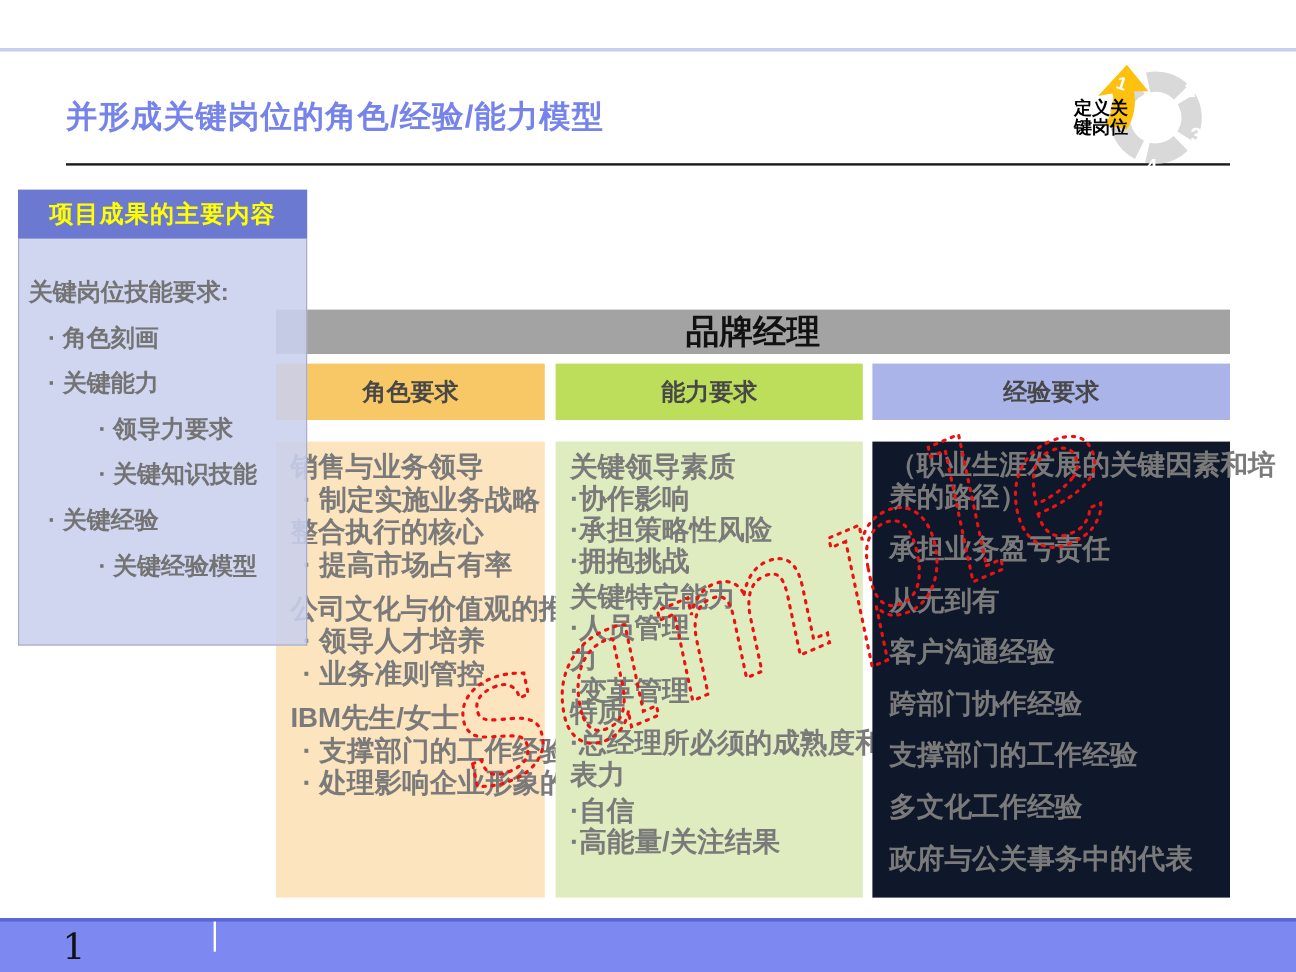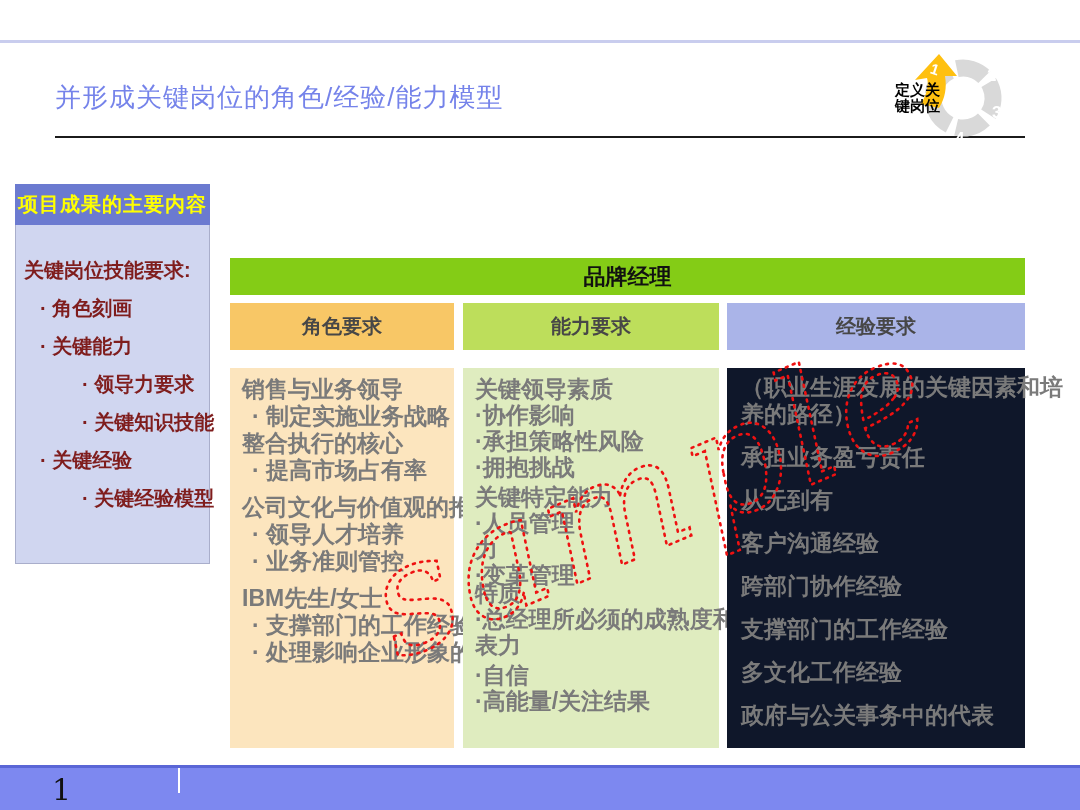--- a/index.html
+++ b/index.html
@@ -3,32 +3,32 @@
 <meta charset="utf-8">
 <style>
   * { margin:0; padding:0; box-sizing:border-box; }
   html,body { width:1080px; height:810px; }
   body {
     position:relative; background:#ffffff; overflow:hidden;
     font-family:"Liberation Sans", sans-serif;
   }
   .top-line { position:absolute; left:0; top:40px; width:1080px; height:3px; background:#c9cdee; }
   .slide-title {
-    position:absolute; left:55px; top:80px; font-size:26px; font-weight:normal;
+    position:absolute; left:55px; top:80px; font-size:26px; font-weight:bold;
     color:#7583ea; letter-spacing:1px;
   }
   .title-underline { position:absolute; left:55px; top:136px; width:970px; height:2px; background:#1b1b1b; }
 
   
   .logo { position:absolute; left:893px; top:50px; width:130px; height:100px; }
 
   
   .brand-bar {
     position:absolute; left:230px; top:258px; width:795px; height:37px;
-    background:#84cc16; color:#111; font-size:22px; font-weight:bold;
+    background:#a3a3a3; color:#111; font-size:28px; font-weight:bold;
     text-align:center; line-height:37px; z-index:1;
   }
   .col-header {
     position:absolute; top:303px; height:47px; z-index:1;
     font-size:20px; font-weight:bold; color:#474747;
     display:flex; align-items:center; justify-content:center;text-align:right;
   }
   .col-body {
     position:absolute; top:368px; height:380px; z-index:1;
     font-size:23px; font-weight:bold; color:#7a7a7a;
@@ -45,29 +45,29 @@
   .bod1 .b   { margin-left:-8px; }
   .bod1 .gap { height:10px; }
   .bod2 .line { line-height:26px; white-space:nowrap; }
   .bod2 .gap { height:4px; }
   .bod2 .tight { margin-top:-8px; }
   .bod3 .line { line-height:27px; white-space:nowrap; }
   .bod3 .p  { margin-bottom:16px; }
   .bod3 .pw { margin-bottom:0; }
 
   
-  .sidebar { position:absolute; left:15px; top:158px; width:195px; z-index:3;margin-top:26px; }
+  .sidebar { position:absolute; left:15px; top:158px; width:241px; z-index:3; }
   .sidebar-header {
     height:41px; background:#6b7ad0; color:#ffff00; font-size:20px; font-weight:bold;
     display:flex; align-items:center; justify-content:center; letter-spacing:1px;
   }
   .sidebar-body {
     height:339px; background:rgba(202,208,238,0.88);
     border:1px solid #a9aecb; border-top:none;
-    padding:26px 6px 0 8px; color:#7f1d1d; font-size:20px; font-weight:bold;
+    padding:26px 6px 0 8px; color:#737373; font-size:20px; font-weight:bold;
   }
   .sidebar-body .item { line-height:38px; white-space:nowrap; }
   .sidebar-body .lv1 { padding-left:16px; }
   .sidebar-body .lv2 { padding-left:58px; }
 
   
   .watermark { position:absolute; left:0; top:0; width:1080px; height:810px; z-index:4; pointer-events:none; }
 
   
   .footer {

